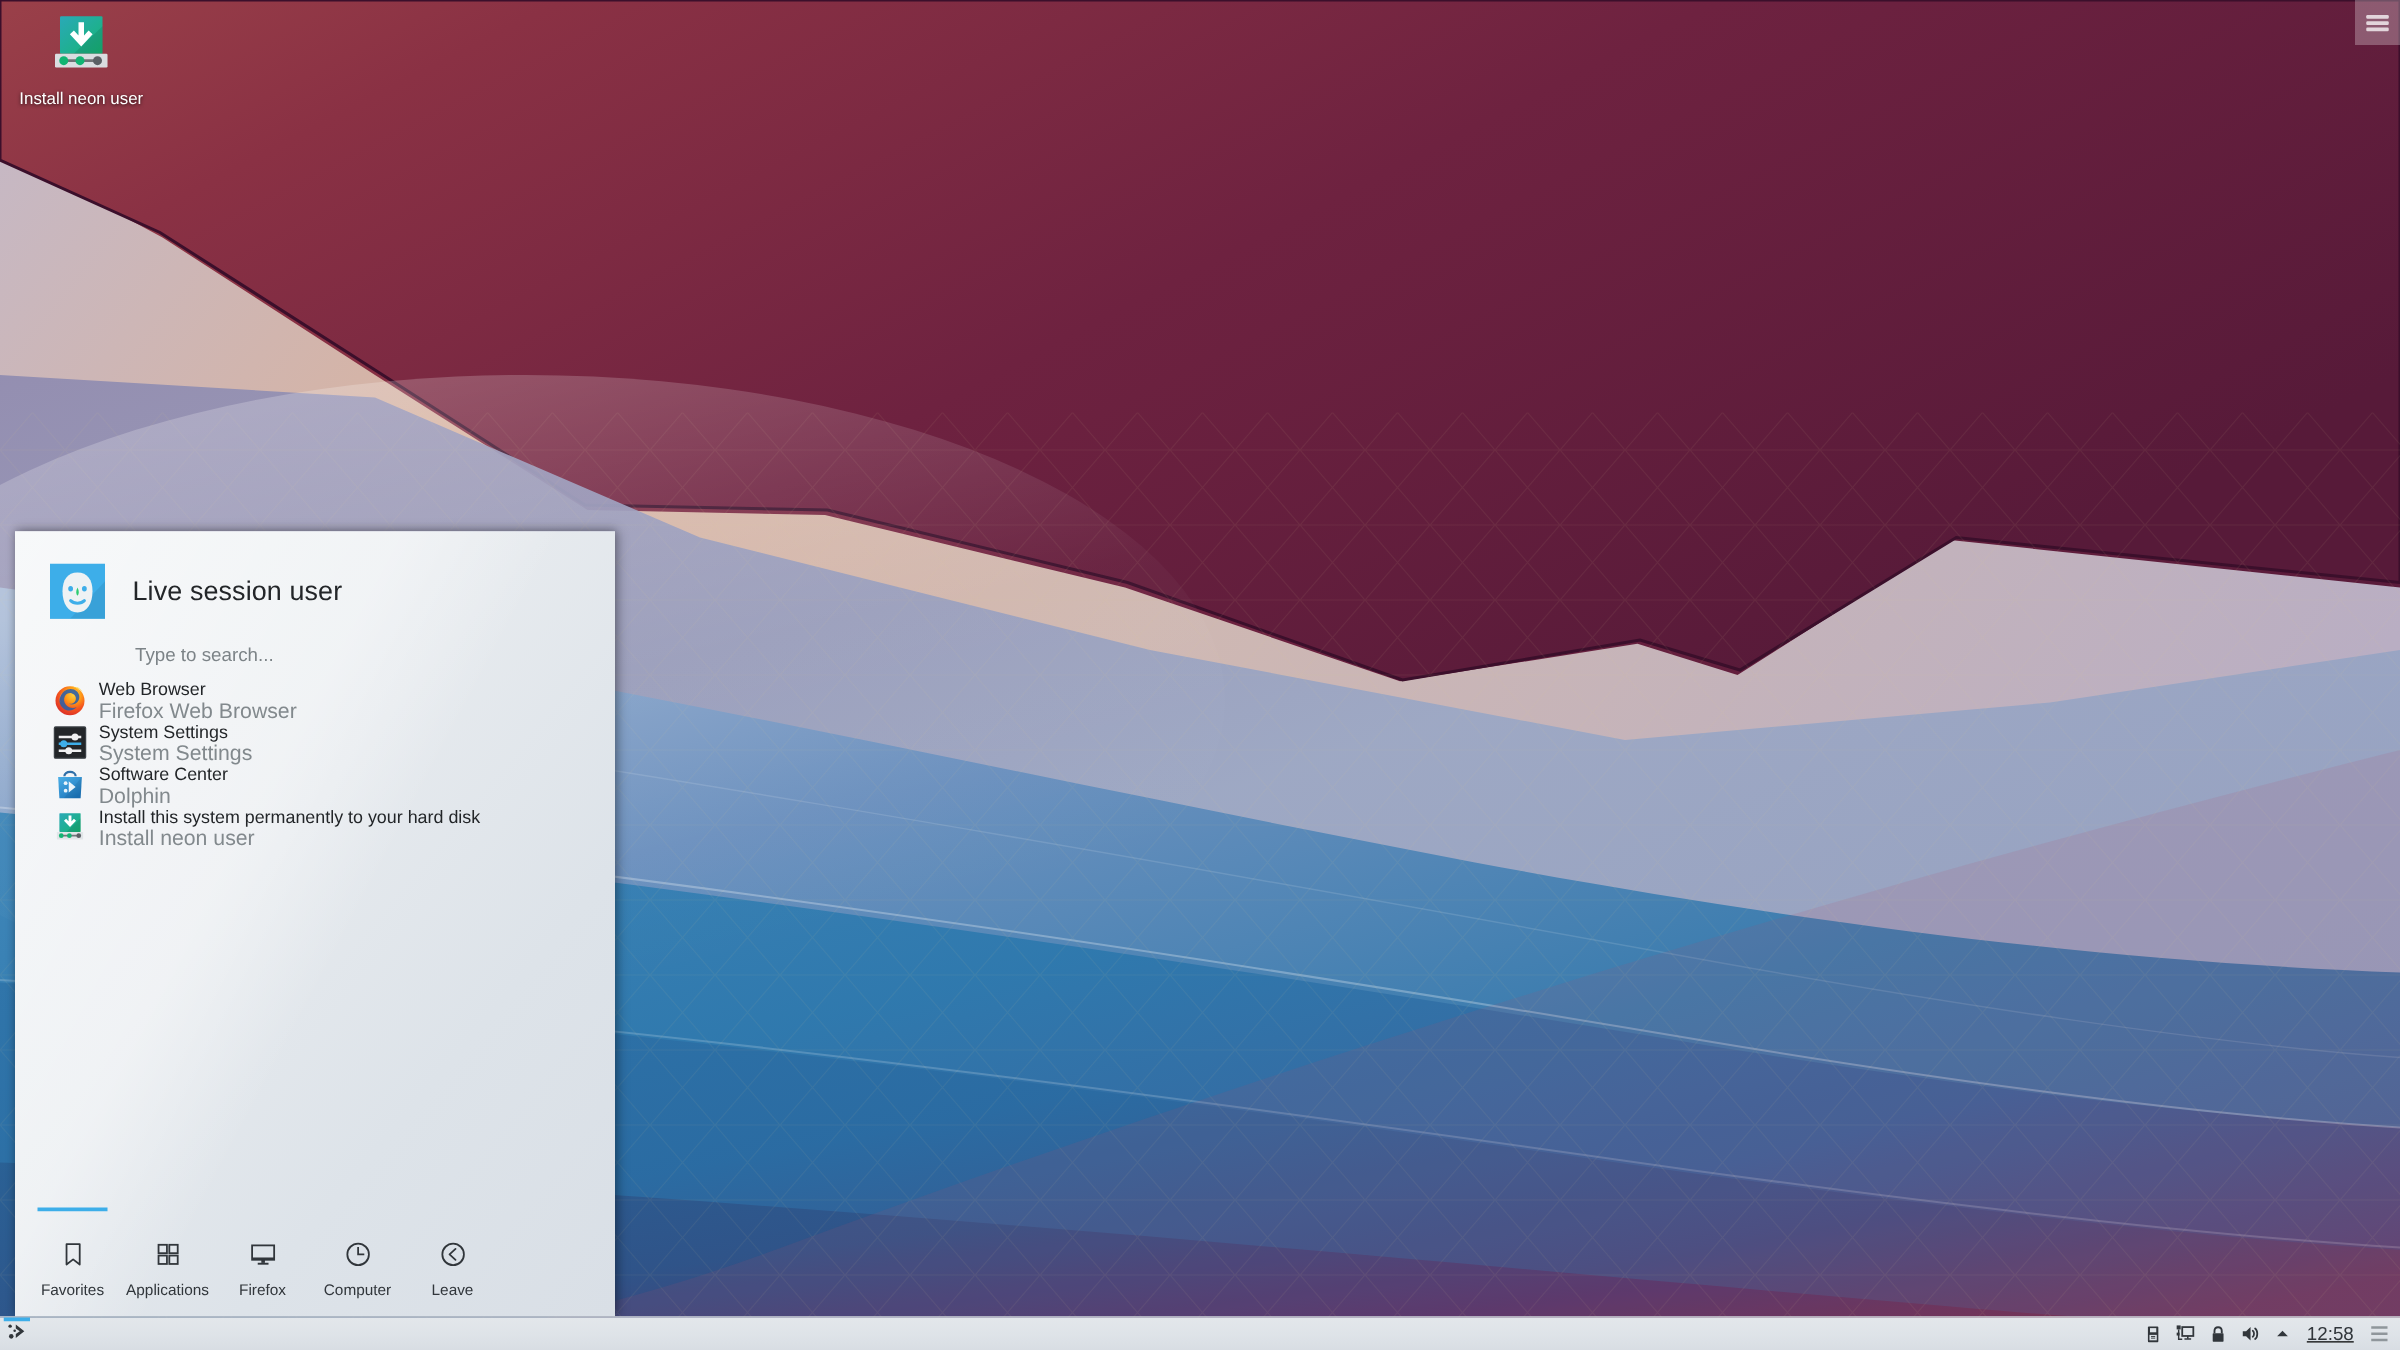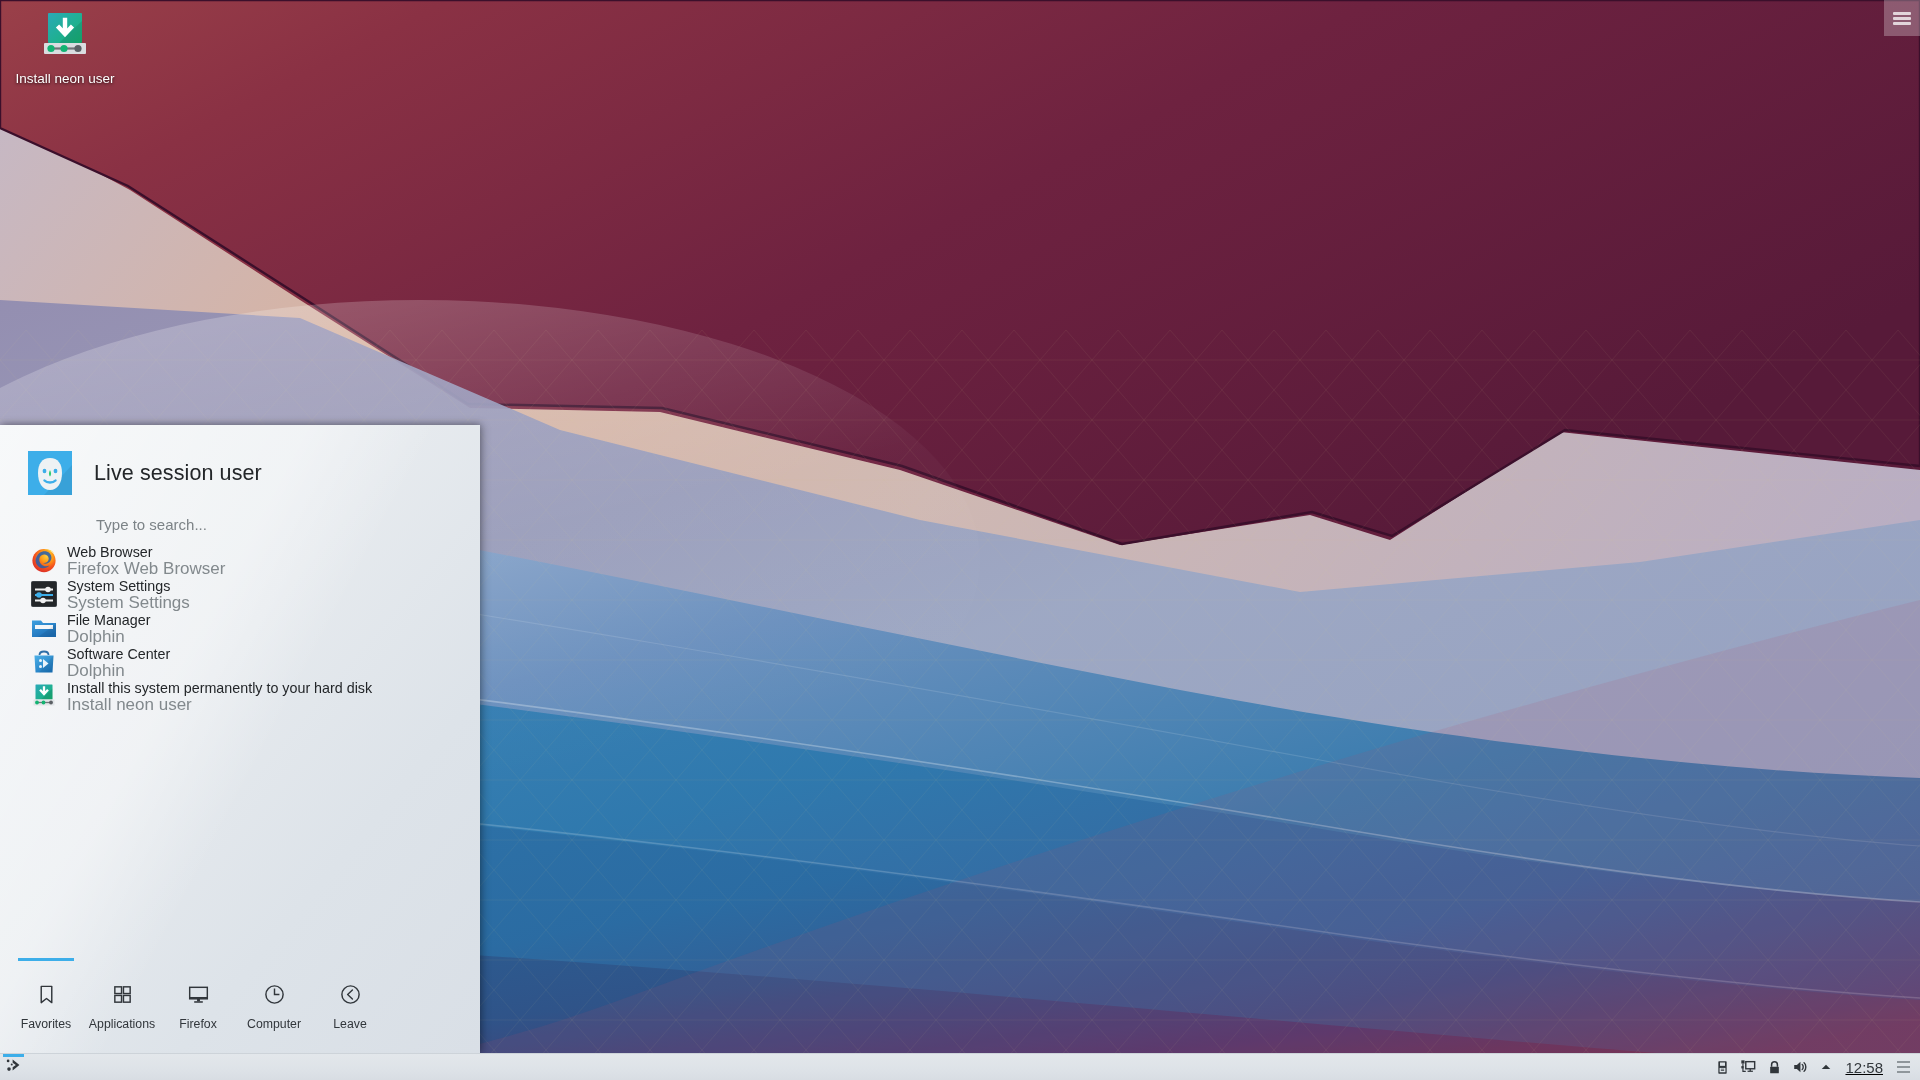--- a/index.html
+++ b/index.html
@@ -34,21 +34,21 @@
     display:flex; align-items:center; justify-content:center;
     z-index:6; cursor:pointer;
   }
   .toolbox span {
     display:block; width:18px; height:3px; background:rgba(255,255,255,.75);
     margin:2px 0; border-radius:1px;
   }
 
   
   #kickoff {
-    position:absolute; left:0; top:425px; width:480px; height:628px;
+    position:absolute; left:12px; top:425px; width:480px; height:628px;
     z-index:10;
     background:linear-gradient(130deg,#eef1f4 0%,#e6eaee 42%,#dde3e9 70%,#d9dfe6 100%);
     box-shadow:2px 0 9px rgba(0,0,0,.30), 0 -1px 6px rgba(0,0,0,.20);
     display:flex; flex-direction:column;
     overflow:hidden;
   }
   #kickoff::after{
     content:""; position:absolute; left:0; top:0; width:100%; height:100%;
     background:linear-gradient(118deg, rgba(255,255,255,.55) 0%, rgba(255,255,255,.40) 38%, rgba(255,255,255,0) 54%);
     pointer-events:none;
@@ -76,21 +76,21 @@
     padding-left:30px; cursor:pointer;
   }
   .ko-item .ico { width:28px; height:28px; flex:0 0 28px; position:relative; }
   .ko-item .txt { margin-left:9px; display:flex; flex-direction:column; justify-content:center; }
   .ko-item .t1 { font-size:14.3px; color:#232629; line-height:15px; }
   .ko-item .t2 { font-size:17px; color:#82898d; line-height:14px; margin-top:2px; }
 
   
   .ko-tabs {
     position:relative; z-index:2; flex:0 0 auto;
-    display:flex; padding:0 0 14px 0; height:104px; align-items:center;
+    display:flex; padding:0 0 14px 0; height:104px; align-items:flex-end;
   }
   .ko-tab {
     width:76px; display:flex; flex-direction:column; align-items:center;
     padding-top:24px; cursor:pointer; position:relative;
   }
   .ko-tab:first-child { margin-left:8px; }
   .ko-tab .tico { height:26px; display:flex; align-items:center; justify-content:center; }
   .ko-tab .tlabel { margin-top:9px; font-size:12.3px; color:#31363b; }
   .ko-tab.active::before {
     content:""; position:absolute; top:0; left:10px; right:10px;
@@ -315,39 +315,20 @@
             <circle cx="9" cy="15" r="2.8" fill="#3daee9"></circle>
             <circle cx="13" cy="20.5" r="2.8" fill="#eff0f1"></circle>
           </svg>
         </div>
         <div class="txt">
           <div class="t1">System Settings</div>
           <div class="t2">System Settings</div>
         </div>
       </div>
 
-      <div class="ko-item">
-        <div class="ico">
-          <svg viewBox="0 0 28 28" width="28" height="28" xmlns="http://www.w3.org/2000/svg">
-            <defs>
-              <linearGradient id="fld" x1="0" y1="0" x2="0.6" y2="1">
-                <stop offset="0" stop-color="#3ea0e0"></stop>
-                <stop offset="1" stop-color="#1d6fb8"></stop>
-              </linearGradient>
-            </defs>
-            <path d="M2 6.5 H11 L13 9 H26 V23 H2 Z" fill="url(#fld)"></path>
-            <rect x="5" y="11" width="18" height="4" fill="#f2f6f9"></rect>
-            <path d="M26 10 L26 23 L8 23 Z" fill="#000" opacity="0.08"></path>
-          </svg>
-        </div>
-        <div class="txt">
-          <div class="t1">File Manager</div>
-          <div class="t2">Dolphin</div>
-        </div>
-      </div>
 
       <div class="ko-item">
         <div class="ico">
           <svg viewBox="0 0 28 28" width="28" height="28" xmlns="http://www.w3.org/2000/svg">
             <defs>
               <linearGradient id="bag" x1="0" y1="0" x2="0.7" y2="1">
                 <stop offset="0" stop-color="#4cb0e8"></stop>
                 <stop offset="1" stop-color="#1c76bd"></stop>
               </linearGradient>
             </defs>

